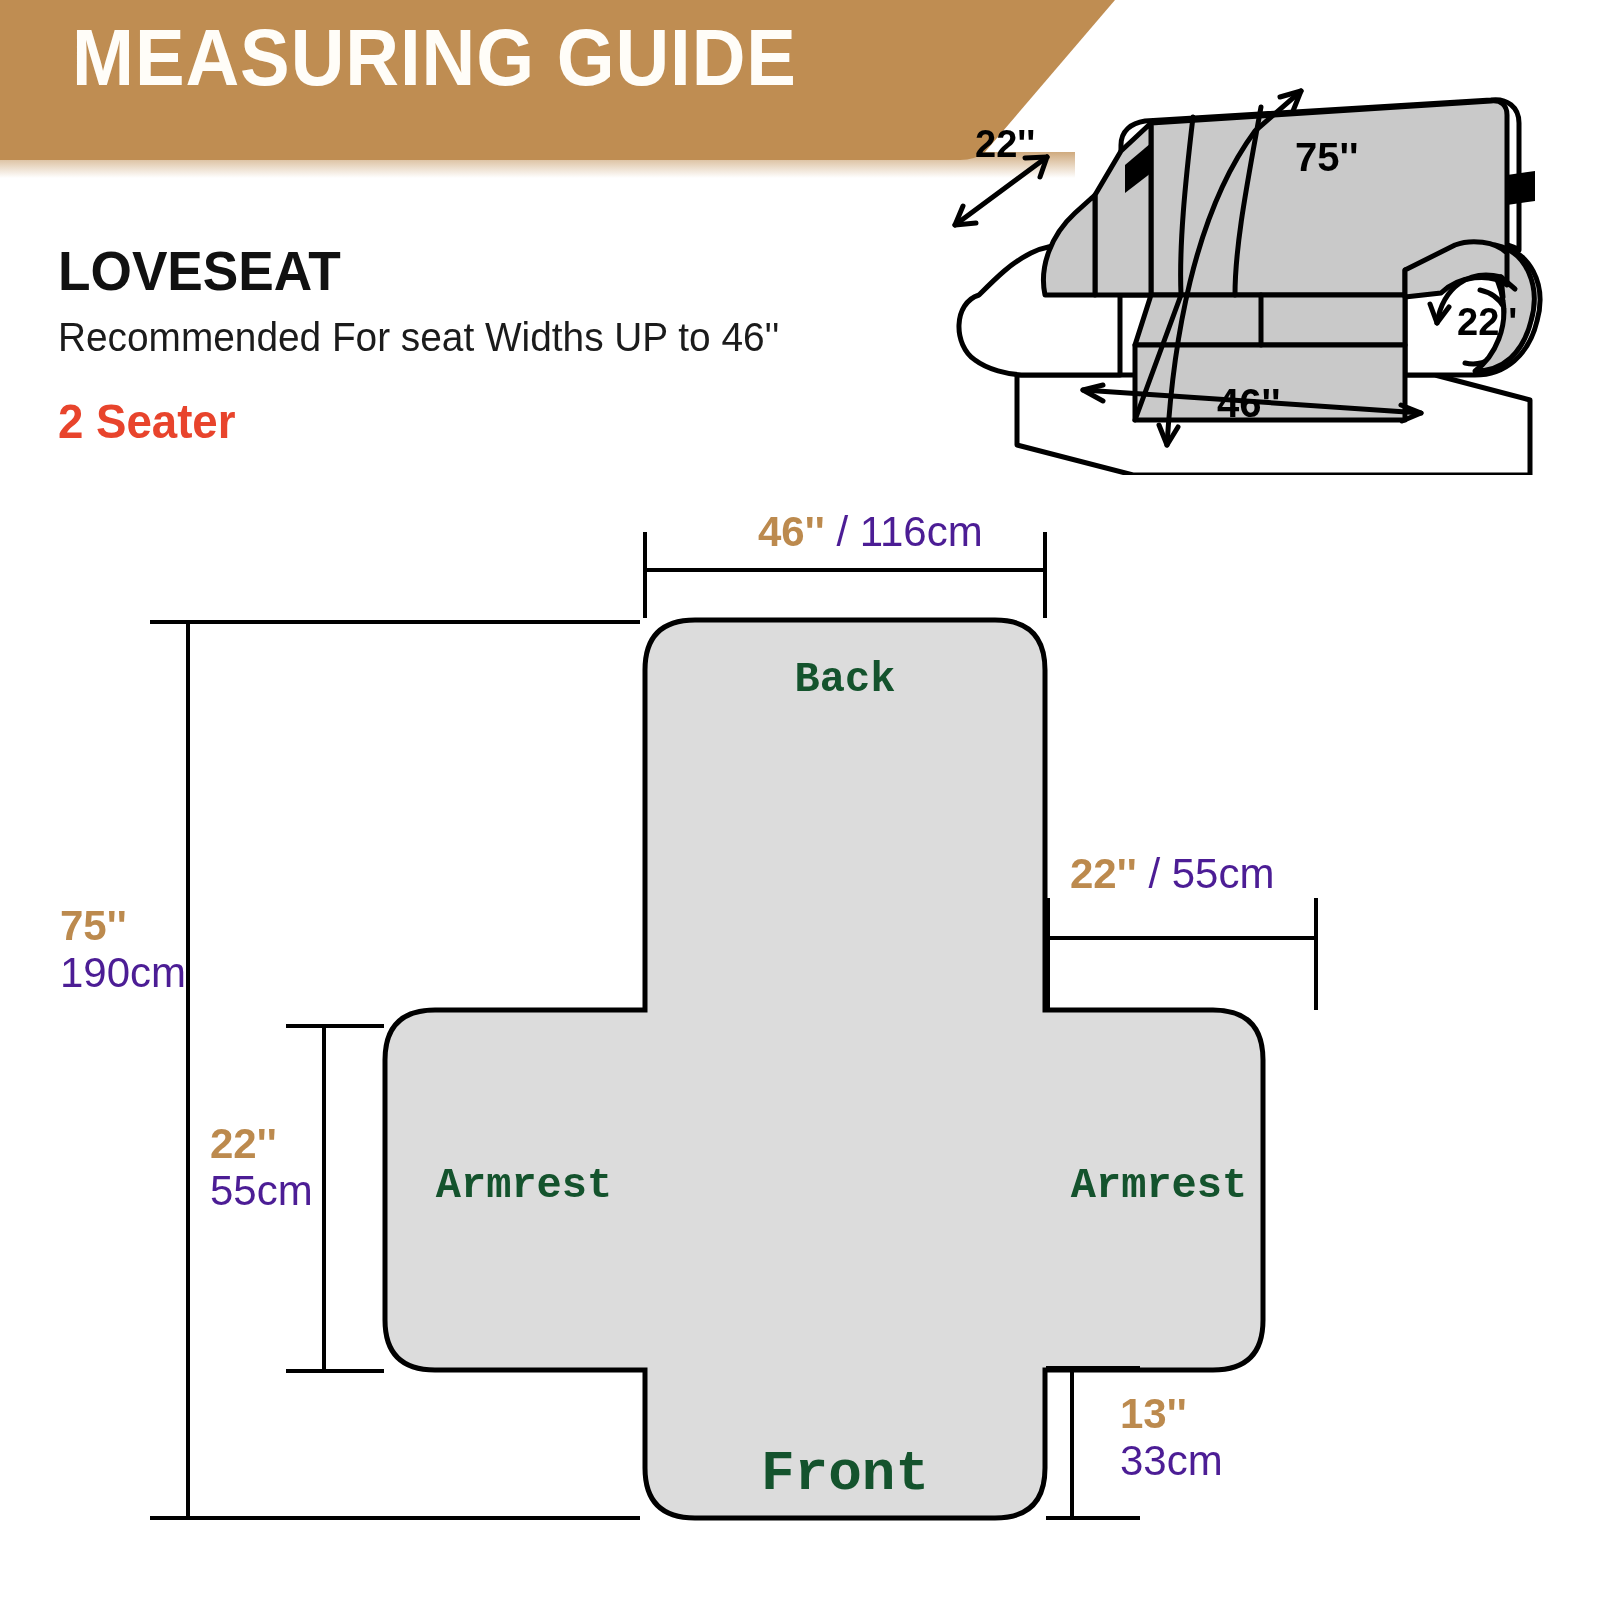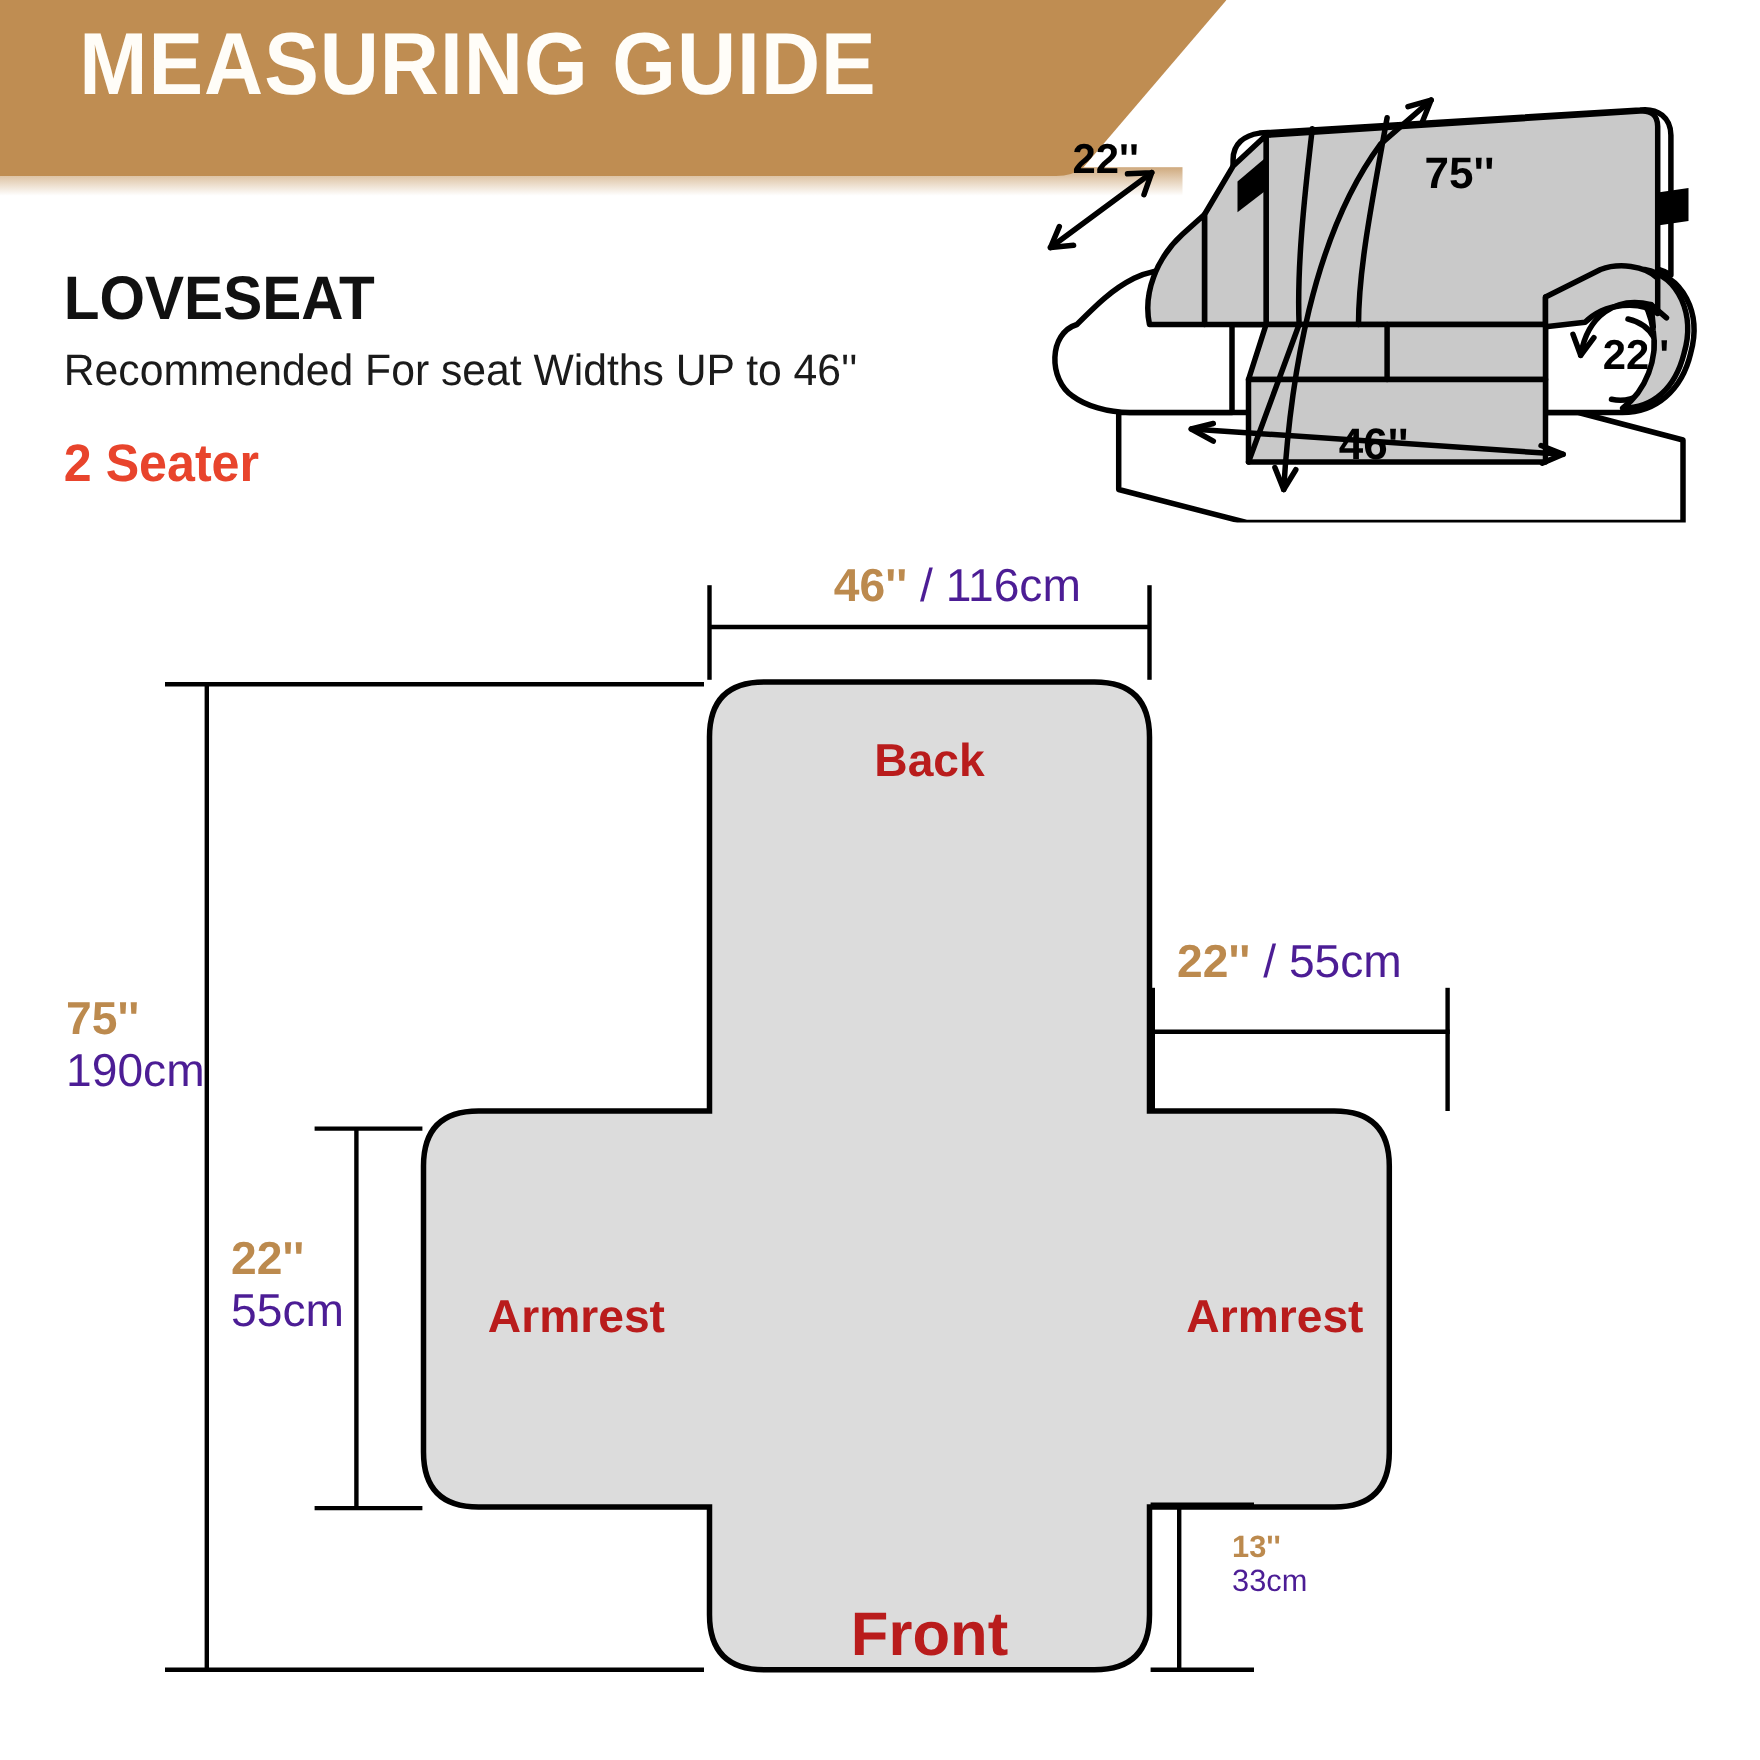--- a/index.html
+++ b/index.html
@@ -55,24 +55,23 @@
   #diagram{position:absolute;left:0;top:470px;width:1600px;height:1130px;}
 
   .dim-label{
     position:absolute;white-space:nowrap;
     font-family:"Liberation Sans Narrow","Liberation Sans",sans-serif;
   }
   .dim-in{color:#BC8A4E;font-weight:bold;}
   .dim-cm{color:#4c1d95;}
 
   .panel-label{
-    position:absolute;white-space:nowrap;color:#b91c1c;font-weight:bold;
-    font-family:Liberation Sans, sans-serif;
+    position:absolute;white-space:nowrap;color:#14532d;font-weight:bold;
+    font-family:Liberation Mono, monospace;
     transform:translate(-50%,-50%);
-    margin-top:11px;
   }
 </style>
 </head>
 <body>
 
 <div class="root">
 
   <div id="banner-wrap">
     <svg id="banner-shape" viewBox="0 0 1115 160" preserveAspectRatio="none">
       <path d="M0,0 L1115,0 L985,152 Q975,160 960,160 L0,160 Z" fill="#BF8D52"></path>
@@ -214,19 +213,19 @@
     <div class="dim-label" style="left:210px;top:650px;font-size:42px;line-height:1.12;">
       <div class="dim-in">22''</div>
       <div class="dim-cm">55cm</div>
     </div>
 
     <div class="dim-label" style="left:1070px;top:380px;font-size:42px;">
       <span class="dim-in">22''</span>
       <span class="dim-cm">/ 55cm</span>
     </div>
 
-    <div class="dim-label" style="left:1120px;top:920px;font-size:28px;line-height:1.12;">
+    <div class="dim-label" style="left:1120px;top:920px;font-size:42px;line-height:1.12;">
       <div class="dim-in">13''</div>
       <div class="dim-cm">33cm</div>
     </div>
   </div>
 
 </div>
 
 </body></html>

